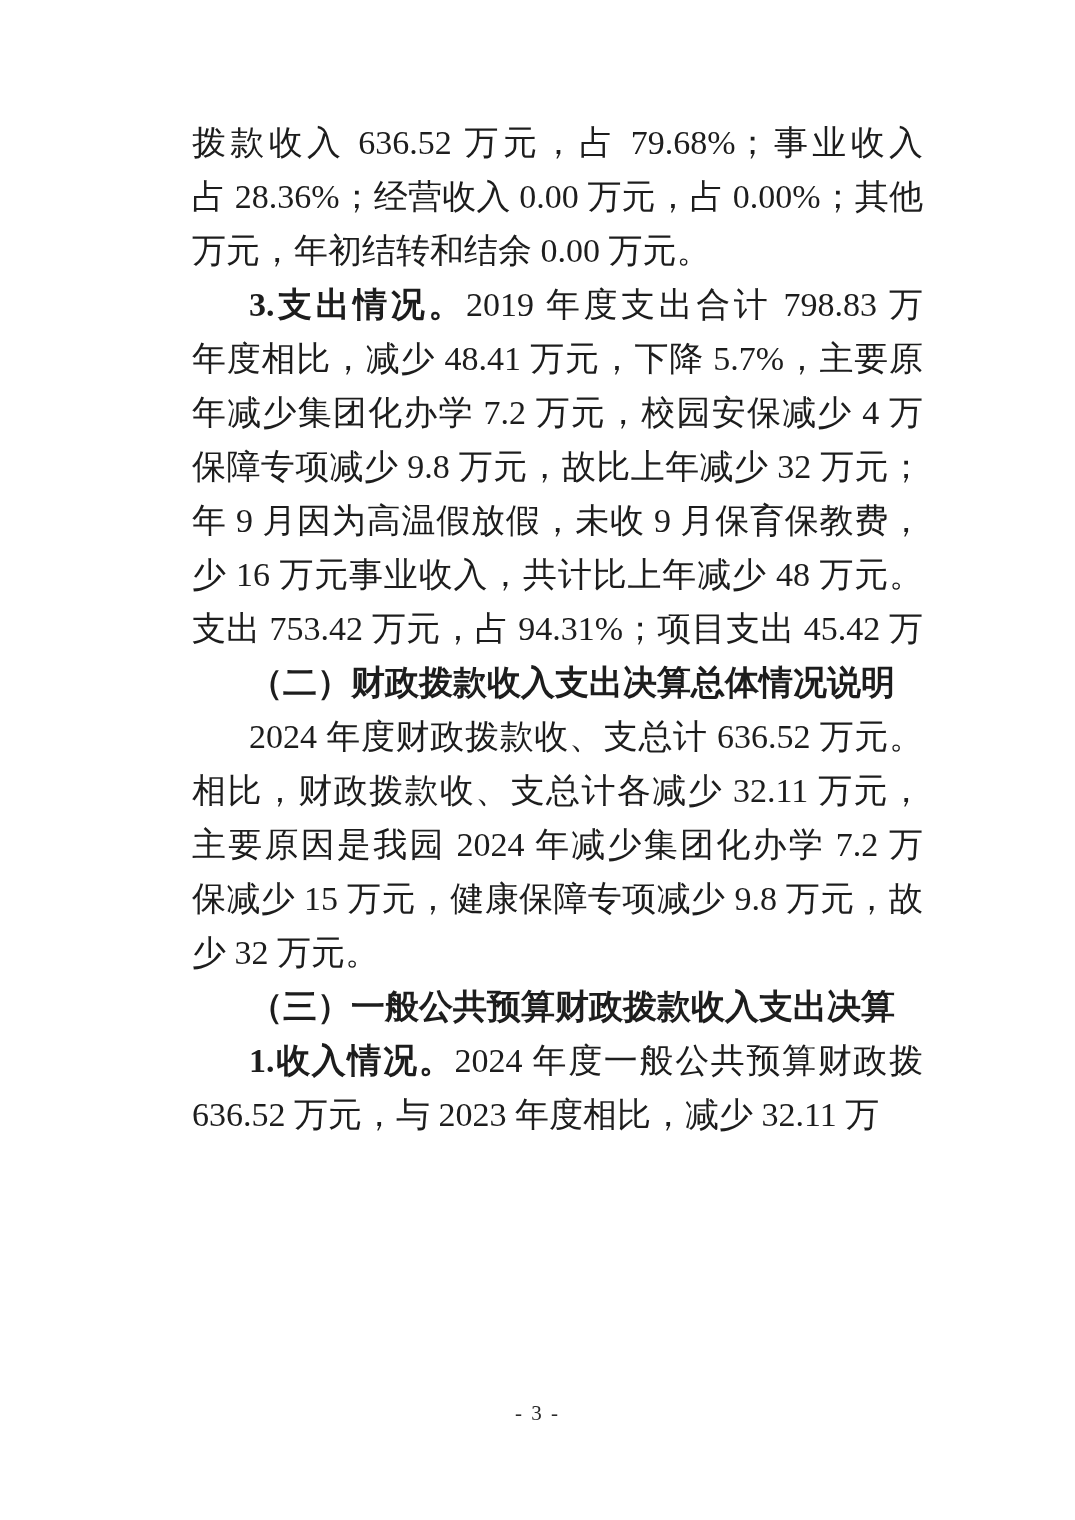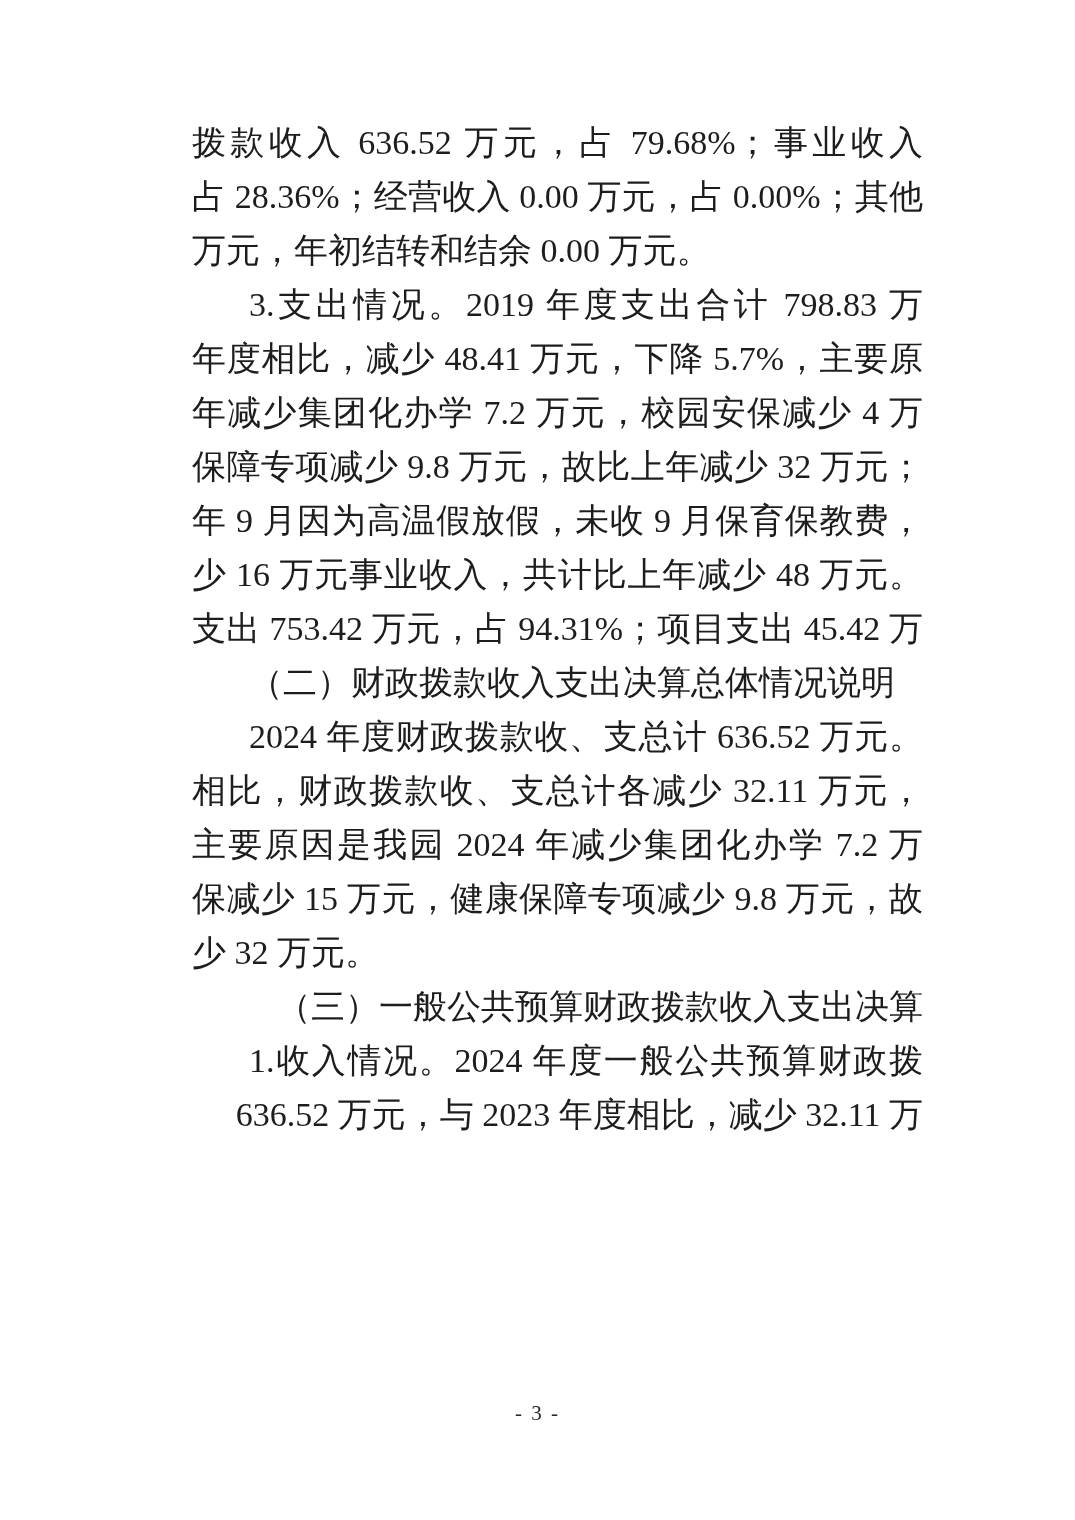--- a/index.html
+++ b/index.html
@@ -25,28 +25,28 @@
     font-size: 34px;
     line-height: 54px;
     height: 54px;
     text-align: justify;
     text-align-last: justify;
     text-justify: inter-character;
     overflow: hidden;
     margin-left: 29px;
   }
   .text-line.no-justify {
-    text-align: right;
+    text-align: left;
     text-align-last: left;
   }
   .text-line.indent {
     padding-left: 57px;
   }
   .text-line .bold {
-    font-weight: 400;
+    font-weight: 700;
   }
   .page-footer {
     position: absolute;
     left: 0;
     right: 0;
     top: 1398px;
     text-align: center;
     font-size: 21px;
     line-height: 30px;
     color: #2a2a2a;

